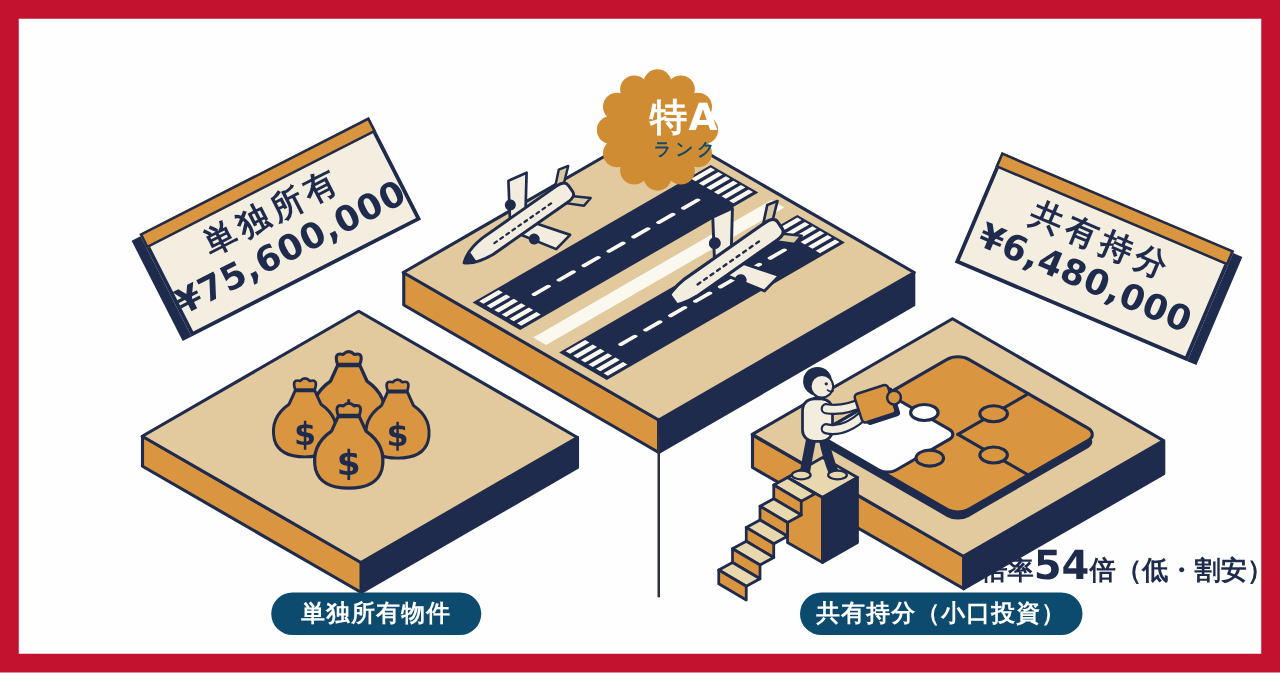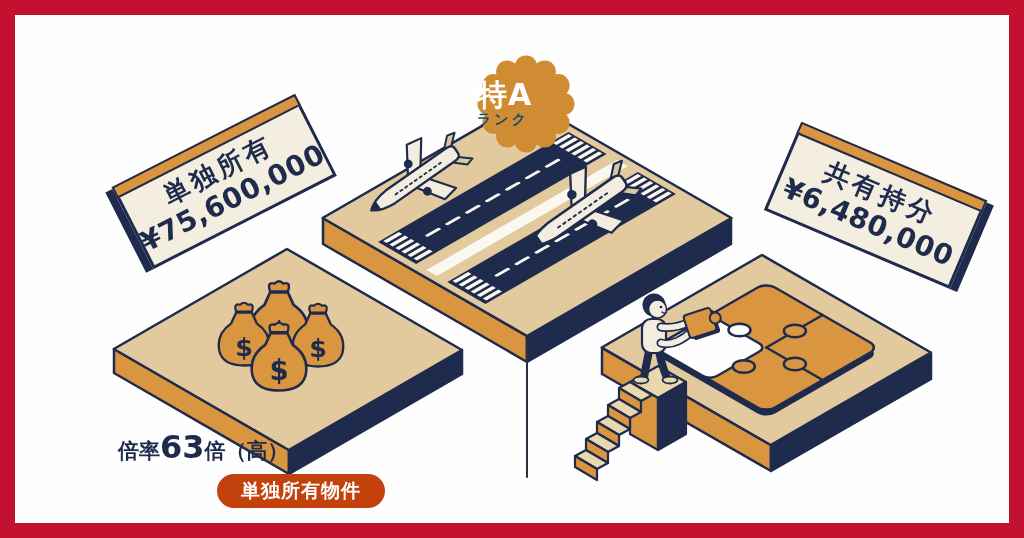--- a/index.html
+++ b/index.html
@@ -19,34 +19,34 @@
           background:#1F2B4D; }
   .sign-right { left:758px; top:150px; width:202px; height:88px; transform:rotate(23deg); }
   .sign-right::after { content:""; position:absolute; right:-11px; top:-9px; bottom:-3px; width:8px;
           background:#1F2B4D; }
   .sign-title { color:#1F2B4D; font-size:26px; font-weight:bold; letter-spacing:4px; line-height:1.1; }
   .sign-amount { color:#1F2B4D; font-size:28px; font-weight:bold; letter-spacing:0.5px; line-height:1.1; }
 
   
   .badge { position:absolute; left:462px; top:40px; width:98px; height:98px; }
   .badge svg { position:absolute; inset:0; }
-  .badge-text { position:absolute; inset:0; display:flex; flex-direction:column; align-items:flex-start;
+  .badge-text { position:absolute; inset:0; display:flex; flex-direction:column; align-items:flex-end;
           justify-content:center; gap:0; z-index:2; }
   .badge-main { color:#fff; font-size:30px; font-weight:bold; line-height:1.05; letter-spacing:1px; }
   .badge-sub { color:#0c4a6e; font-size:14px; font-weight:bold; letter-spacing:3px; }
 
   
   .ratio { position:absolute; color:#1F2B4D; font-weight:bold; white-space:nowrap; }
   .ratio-left { left:103px; top:413px; }
   .ratio-right { left:770px; top:418px; }
   .ratio .rp { font-size:21px; vertical-align:baseline; }
   .ratio .rn { font-size:32px; vertical-align:baseline; letter-spacing:0; }
 
   
-  .pill { position:absolute; height:34px; background:#c2410c; border-radius:17px; color:#fff;
+  .pill { position:absolute; height:34px; background:#0c4a6e; border-radius:17px; color:#fff;
           font-weight:bold; font-size:19px; letter-spacing:1px; display:flex; align-items:center;
           justify-content:center; }
   .pill-left { left:202px; top:459px; width:168px; }
   .pill-right { left:625px; top:459px; width:226px; }
 
   
   .logo { position:absolute; left:948px; top:452px; width:58px; height:58px; border-radius:50%;
           background:rgba(226,132,143,0.88); display:flex; align-items:center; justify-content:center; }
   .logo-text { color:#fff; font-size:10.5px; font-weight:bold; letter-spacing:0.3px; }
 </style>
@@ -248,21 +248,22 @@
 
   <div class="sign sign-left">
     <div class="sign-title">単独所有</div>
     <div class="sign-amount">¥75,600,000</div>
   </div>
   <div class="sign sign-right">
     <div class="sign-title">共有持分</div>
     <div class="sign-amount">¥6,480,000</div>
   </div>
 
-  <div class="ratio ratio-left">
-    <span class="rp">倍率</span><span class="rn">63</span><span class="rp">倍（高）</span>
+  <div class="ratio ratio-right">
+    <span class="rp">倍率</span><span class="rn">54</span><span class="rp">倍（低・割安）</span>
   </div>
 
   <div class="pill pill-left">単独所有物件</div>
+  <div class="pill pill-right">共有持分（小口投資）</div>
 
 
 </div>
 </div>
 
 </body></html>

